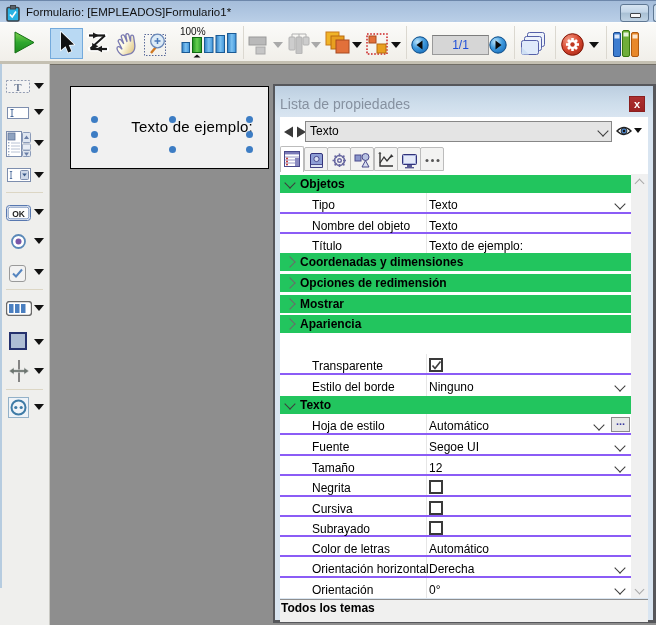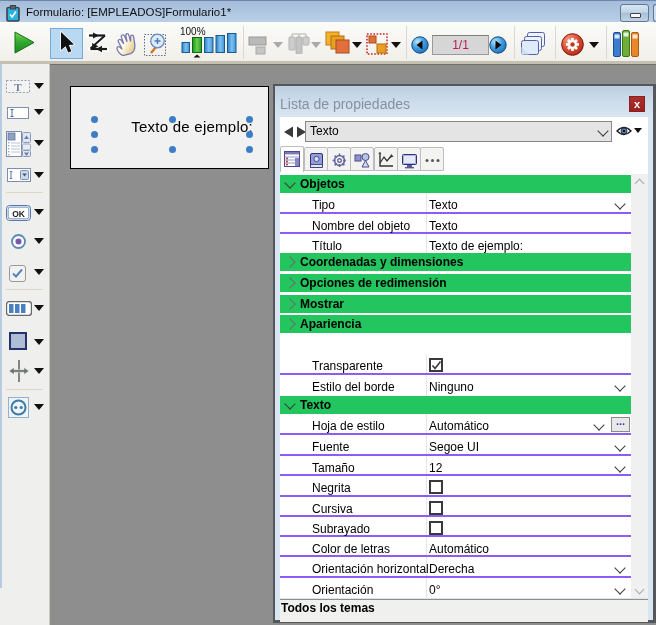--- a/index.html
+++ b/index.html
@@ -187,21 +187,21 @@
         <defs>
           <radialGradient id="gn" cx="0.35" cy="0.3" r="0.9">
             <stop offset="0" stop-color="#bfe6fb"></stop>
             <stop offset="0.45" stop-color="#3f9ade"></stop>
             <stop offset="1" stop-color="#1062b0"></stop>
           </radialGradient>
         </defs>
         <circle cx="9" cy="9" r="8.2" fill="url(#gn)" stroke="#0a4a86"></circle>
         <polygon points="11.5,4.5 11.5,13.5 5.5,9" fill="#0a0a0a"></polygon>
       </svg>
-    <div class="abs" style="left:432px;top:12px;width:57px;height:20px;background:#d6d6d6;border:1px solid #9a9a9a;border-top-color:#7d7d7d;font-size:12px;color:#be185d;text-align:center;line-height:19px">1/1</div>
+    <div class="abs" style="left:432px;top:12px;width:57px;height:20px;background:#d6d6d6;border:1px solid #9a9a9a;border-top-color:#7d7d7d;font-size:12px;color:#1d4ed8;text-align:center;line-height:19px">1/1</div>
     <svg class="abs" style="left:489px;top:13px" width="18" height="18" viewBox="0 0 18 18">
         <circle cx="9" cy="9" r="8.2" fill="url(#gn)" stroke="#0a4a86"></circle>
         <polygon points="6.5,4.5 6.5,13.5 12.5,9" fill="#0a0a0a"></polygon>
       </svg>
     <div class="tsep" style="left:514px"></div>
     <svg class="abs" style="left:521px;top:8px" width="28" height="28" viewBox="0 0 28 28">
         <g stroke="#5560a8" fill="#eef3fb">
           <rect x="6.5" y="1.5" width="17" height="14" rx="2"></rect>
           <rect x="3.5" y="5.5" width="17" height="14" rx="2"></rect>
           <rect x="0.5" y="9.5" width="17" height="14" rx="2" fill="#dfeafa"></rect>

